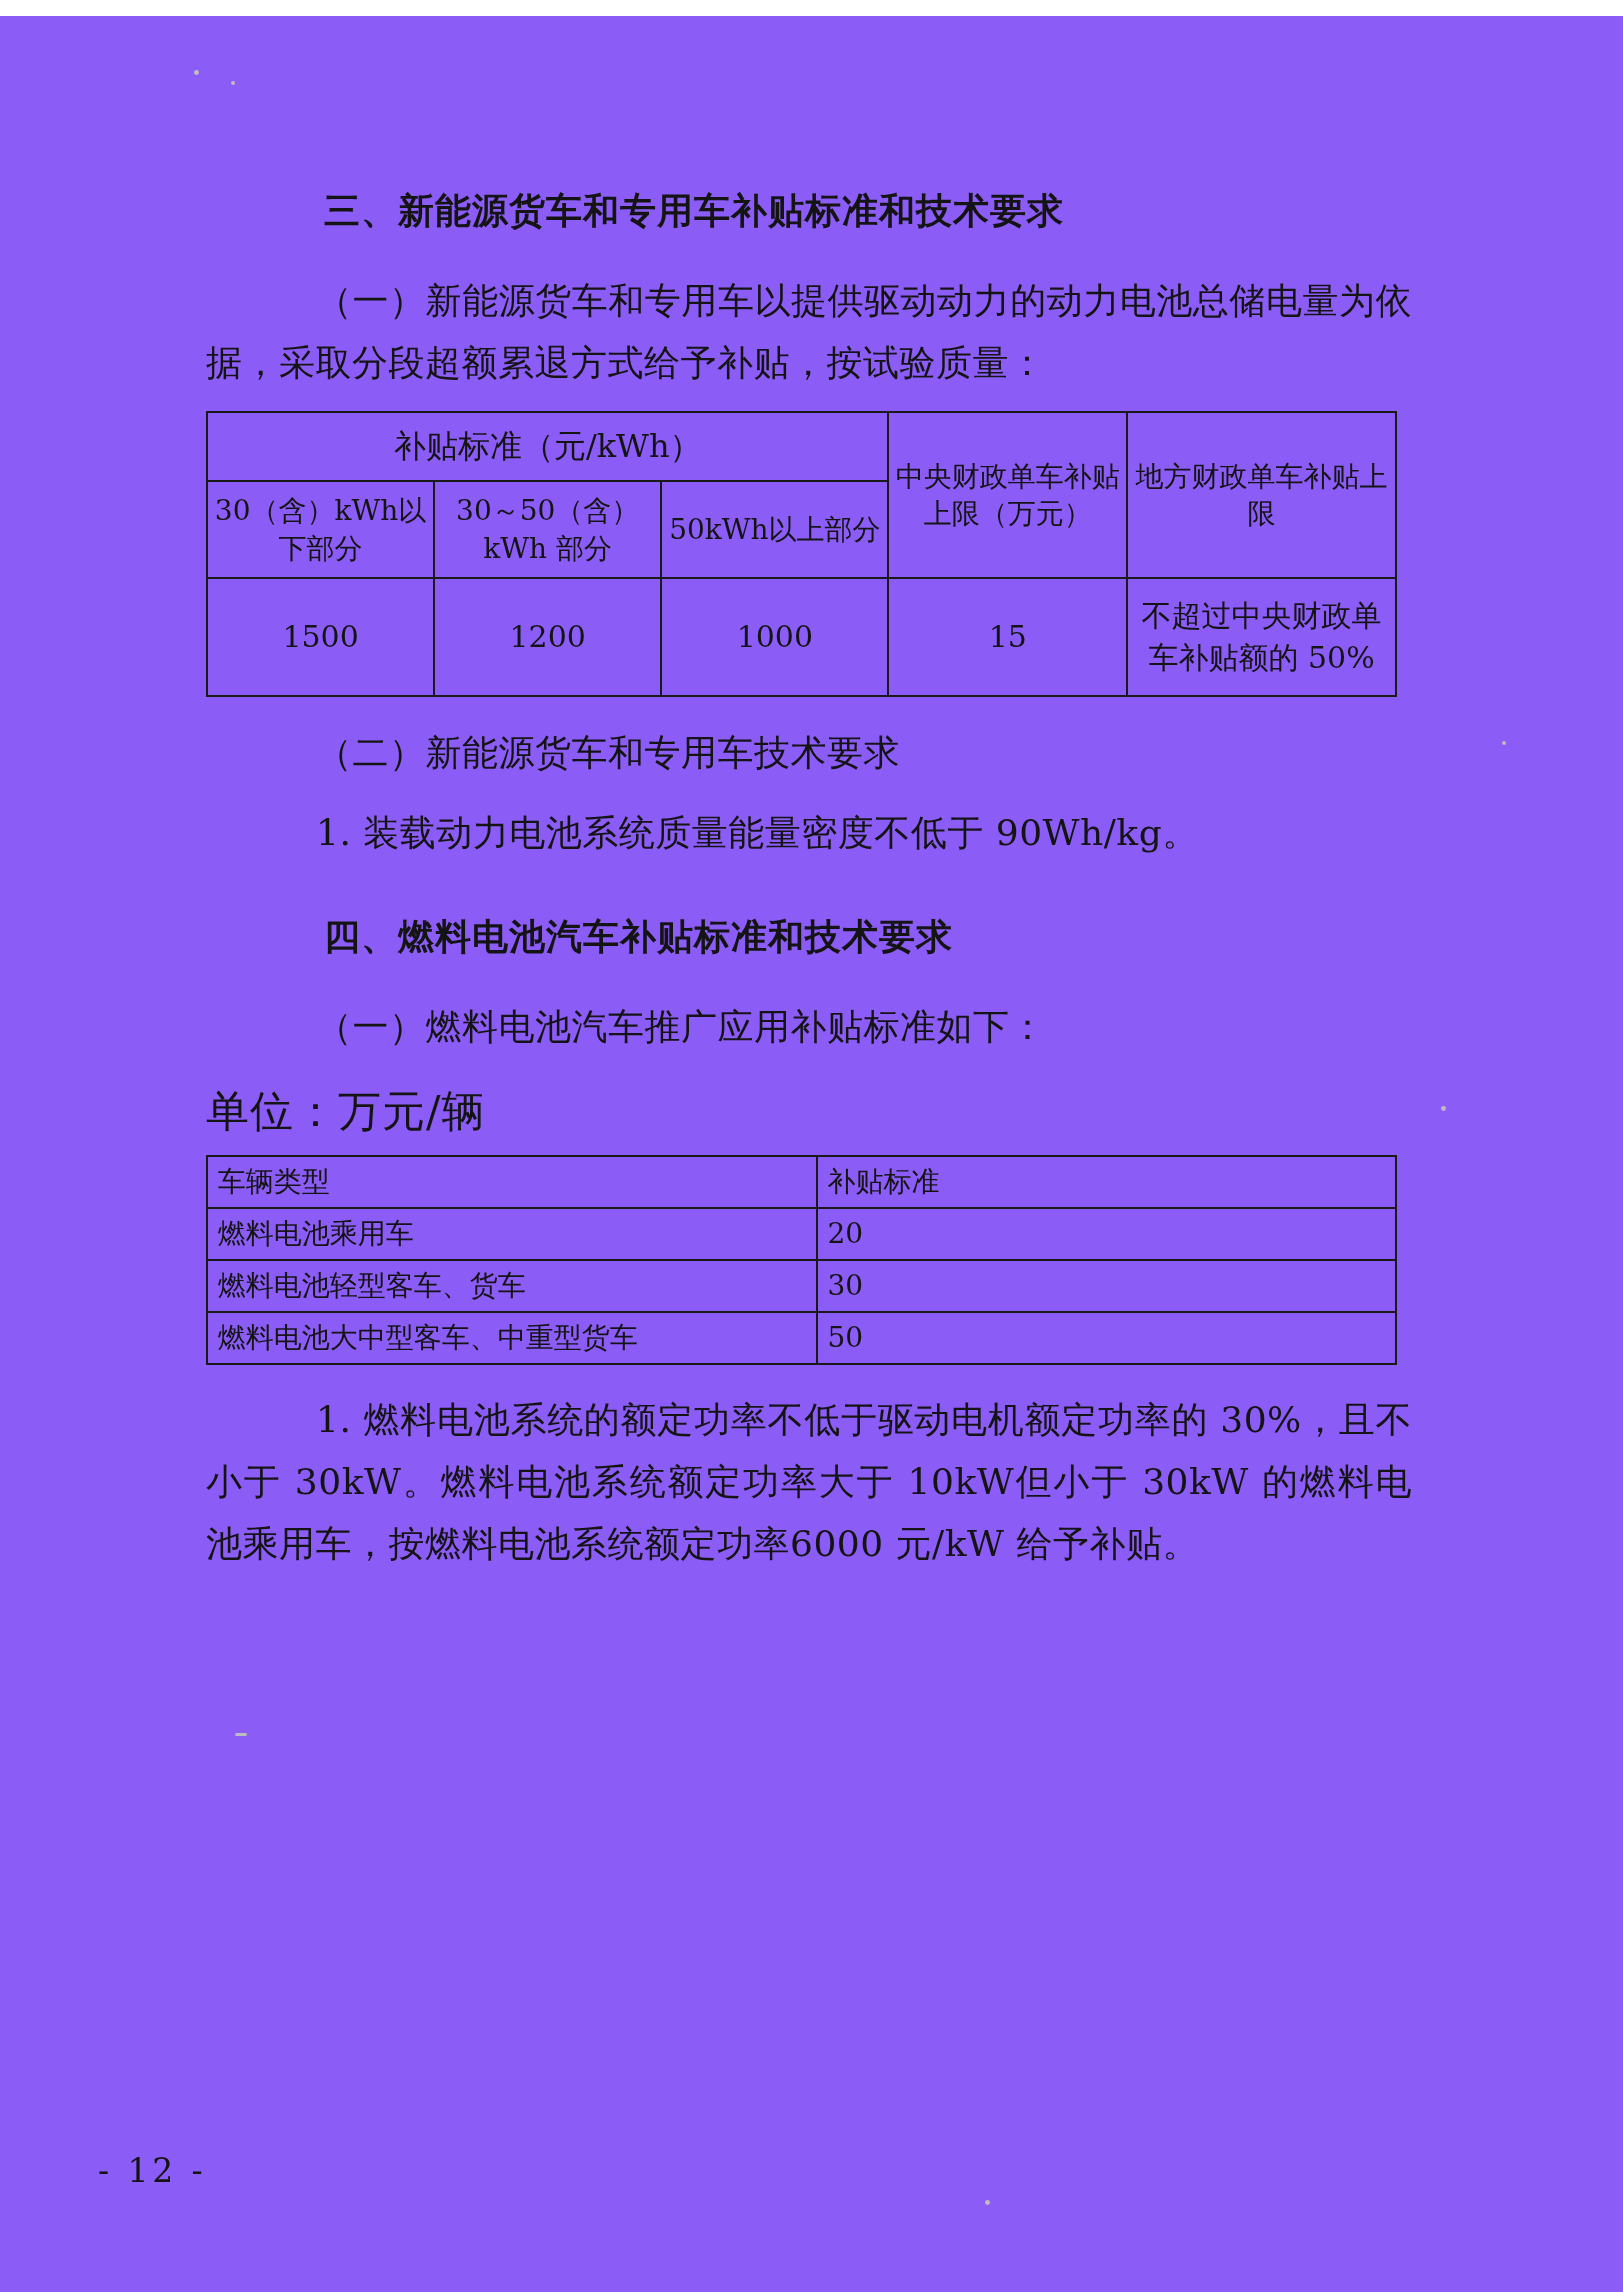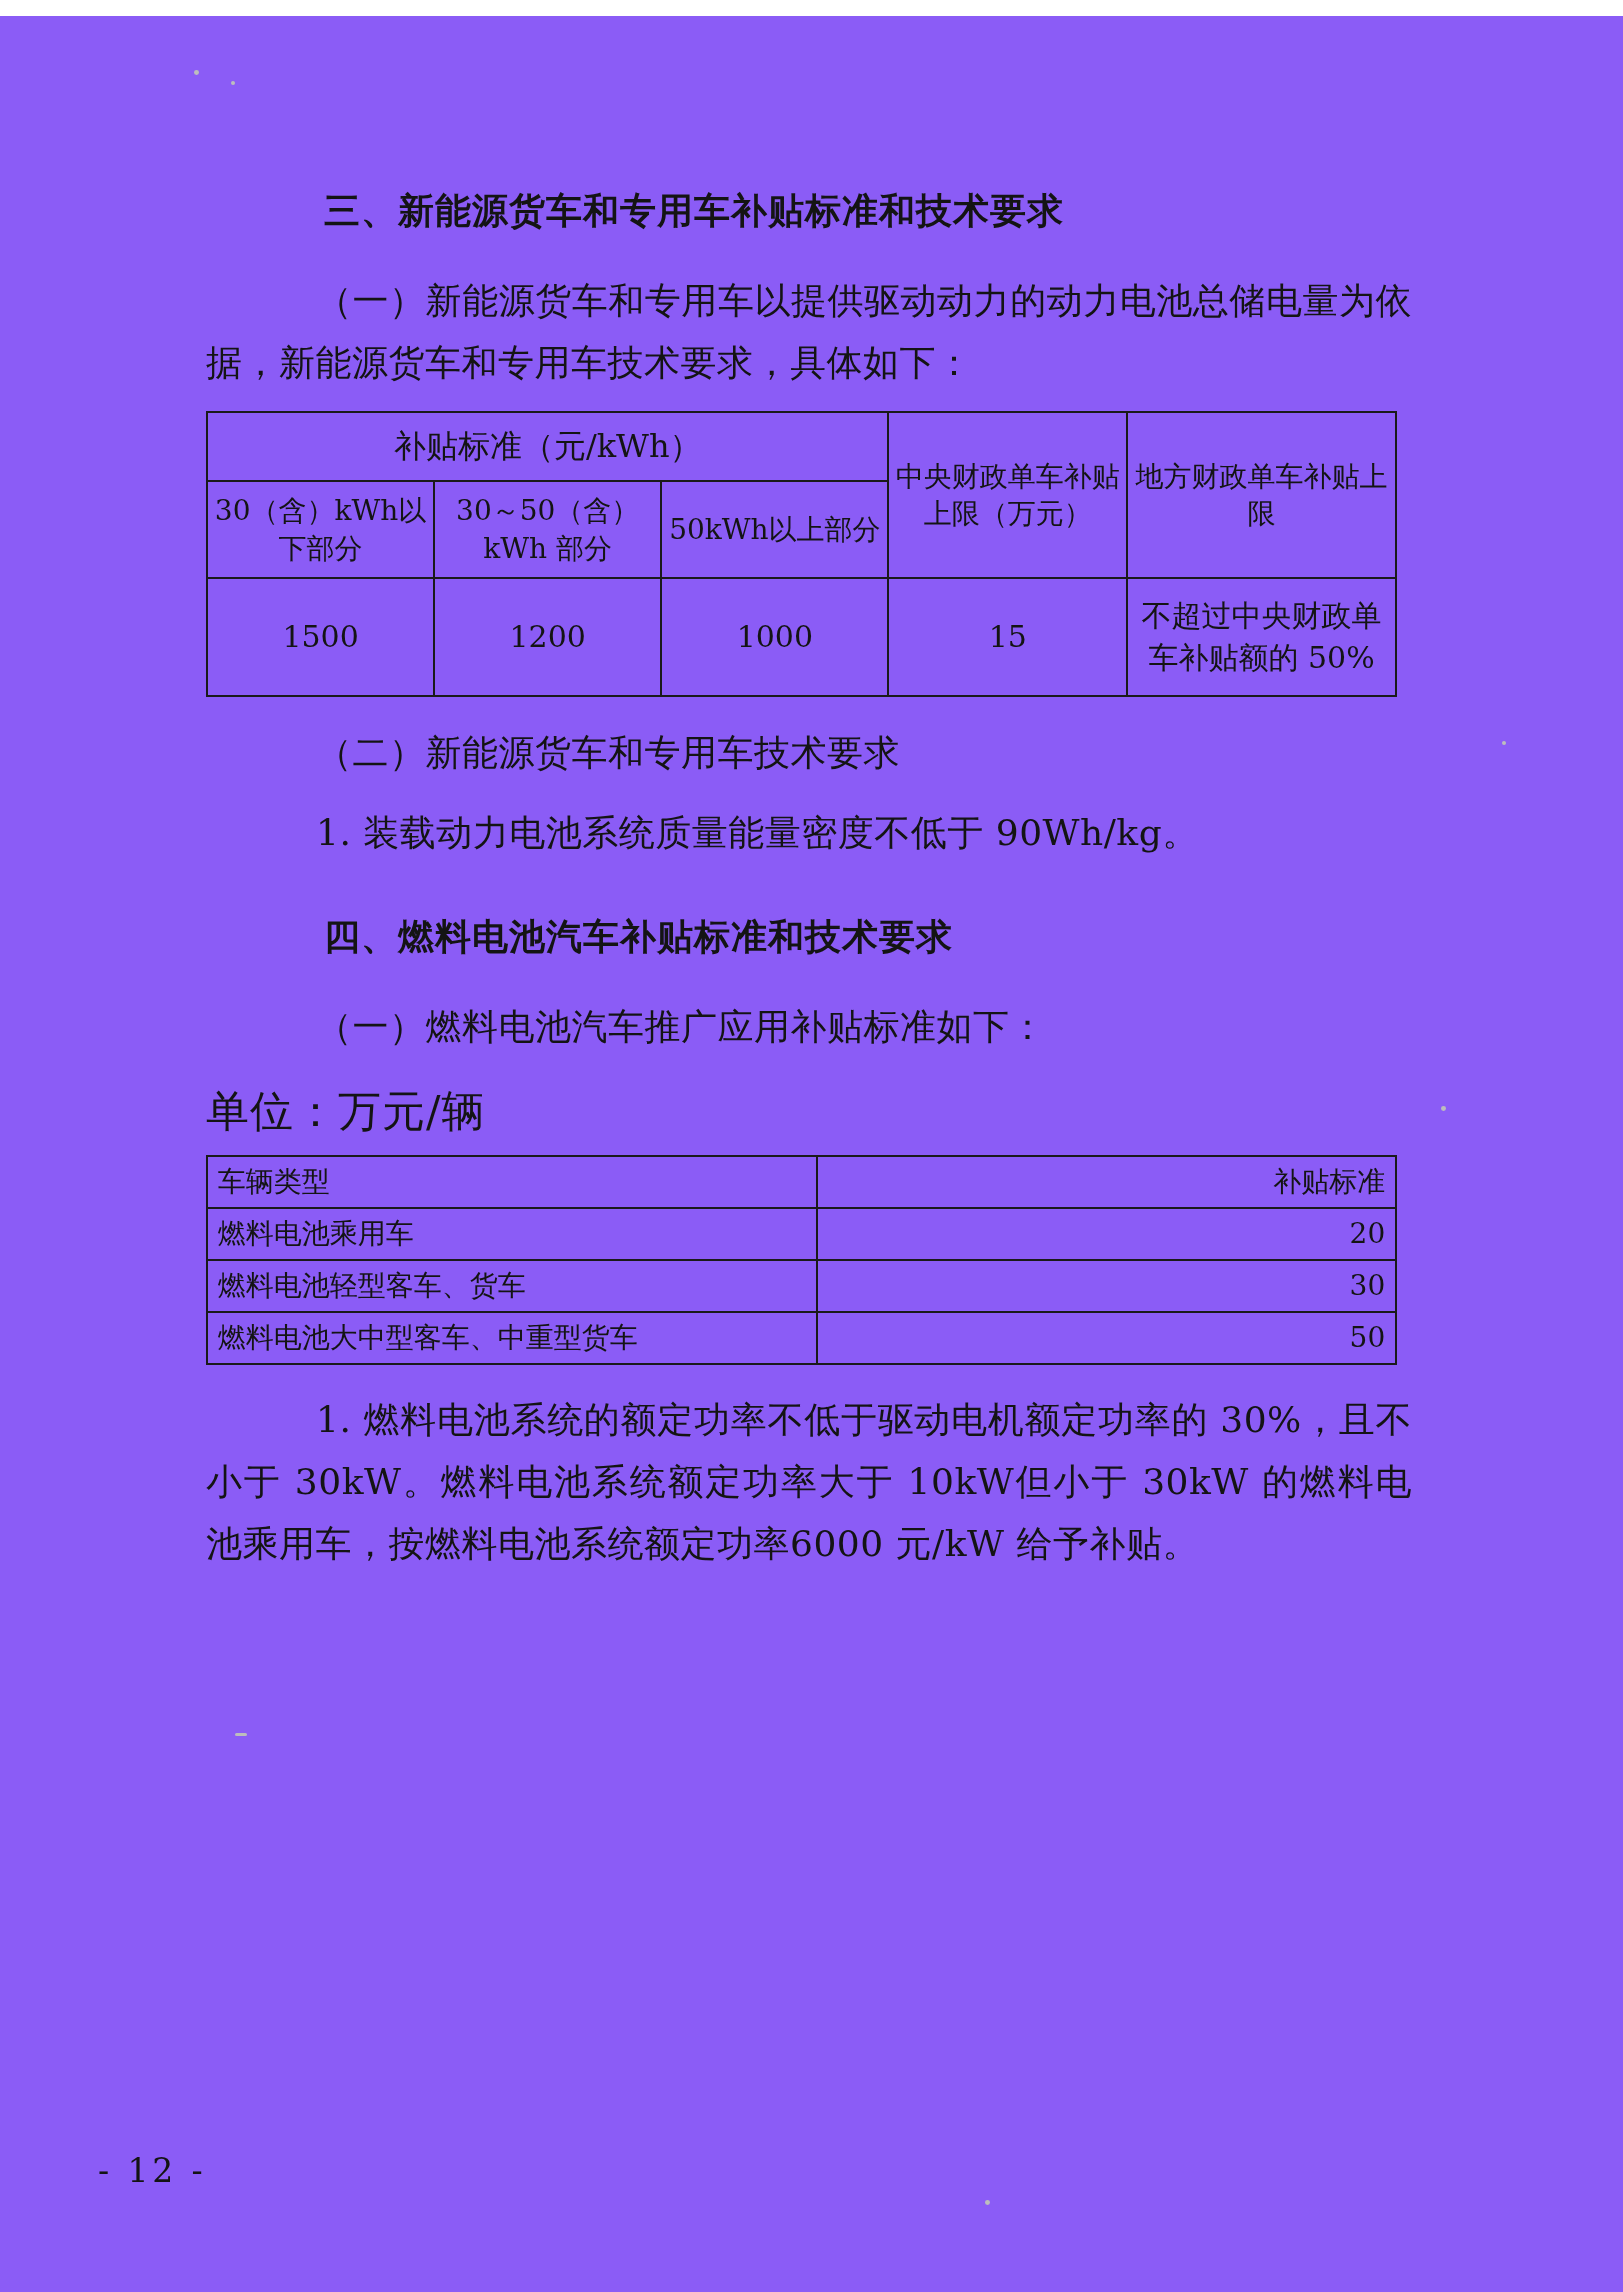--- a/index.html
+++ b/index.html
@@ -111,21 +111,21 @@
     padding: 6.9px 9.8px;
     line-height: 1.3;
     vertical-align: middle;
   }
   table.t2 .c1 {
     text-align: left;
   }
   table.t2 .c1.center {
   }
   table.t2 .c2 {
-    text-align: right;
+    text-align: left;
   }
   .pagenum {
     position: absolute;
     left: 98px;
     top: 2135px;
     font-size: 33px;
     letter-spacing: 3.9px;
   }
   .speck {
     position: absolute;
@@ -142,21 +142,21 @@
   <span class="speck" style="left:231px;top:65px;width:3.9px;height:3.9px;"></span>
   <span class="speck" style="left:1441px;top:1090px;width:4.9px;height:4.9px;"></span>
   <span class="speck" style="left:1502px;top:725px;width:3.9px;height:3.9px;"></span>
   <span class="speck" style="left:235px;top:1717px;width:11.8px;height:2.9px;border-radius:2px;"></span>
   <span class="speck" style="left:985px;top:2184px;width:4.9px;height:4.9px;"></span>
 
   <div class="content">
 
     <h2 class="section">三、新能源货车和专用车补贴标准和技术要求</h2>
 
-    <p class="para hang">（一）新能源货车和专用车以提供驱动动力的动力电池总储电量为依据，新能源货车和专用车技术要求，具体如下：</p>
+    <p class="para hang">（一）新能源货车和专用车以提供驱动动力的动力电池总储电量为依据，采取分段超额累退方式给予补贴，按试验质量：</p>
 
     <div class="table1-wrap">
       <table class="t1">
         <tbody>
           <tr>
             <td class="hdr-main" colspan="3">补贴标准（元/kWh）</td>
             <td class="sub-hdr" rowspan="2" style="width:225px">中央财政单车补贴上限（万元）</td>
             <td class="sub-hdr" rowspan="2" style="width:255px">地方财政单车补贴上限</td>
           </tr>
           <tr>

